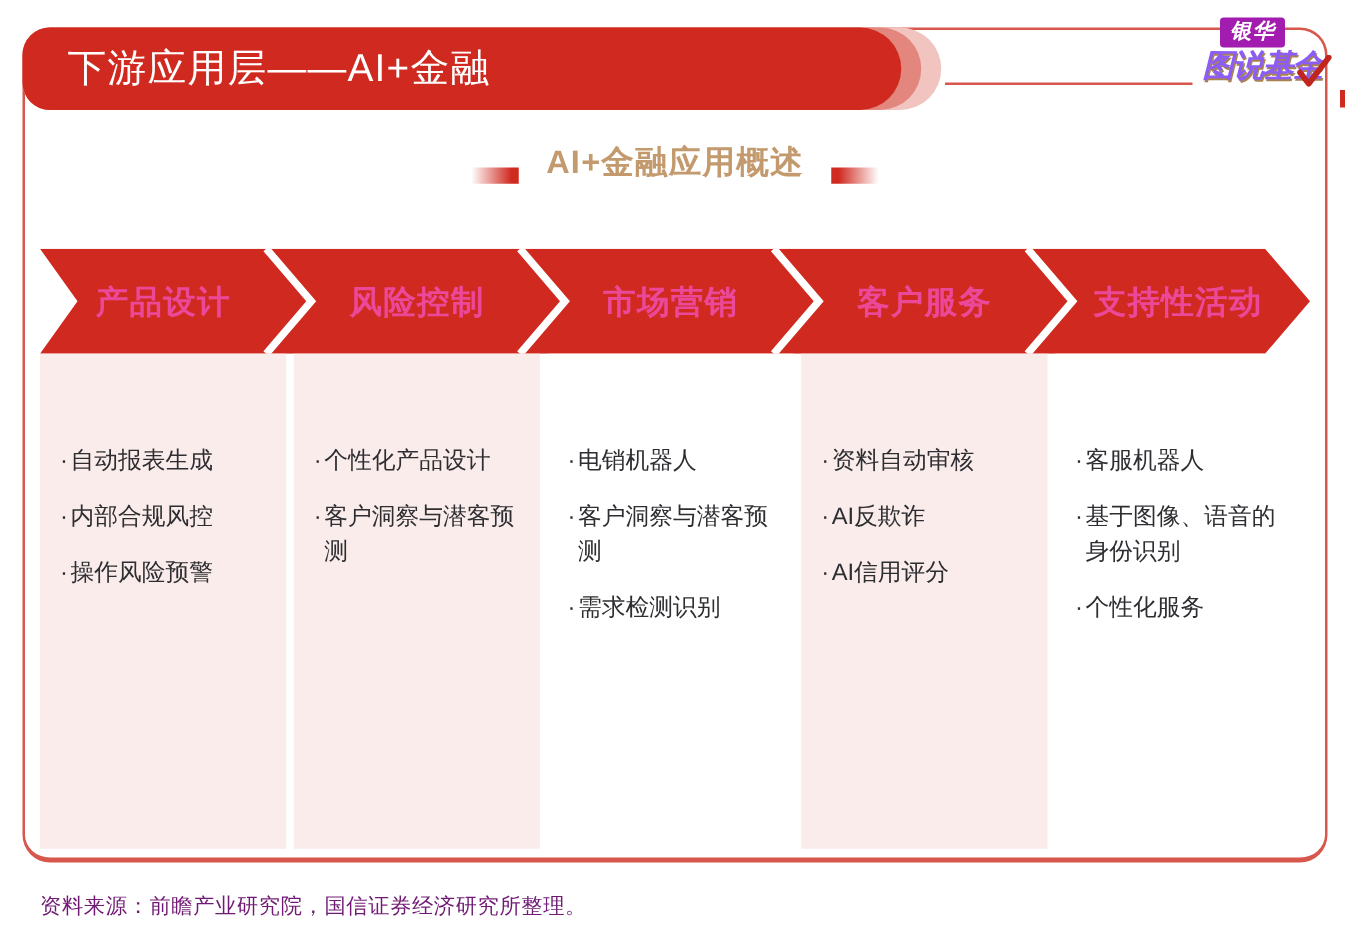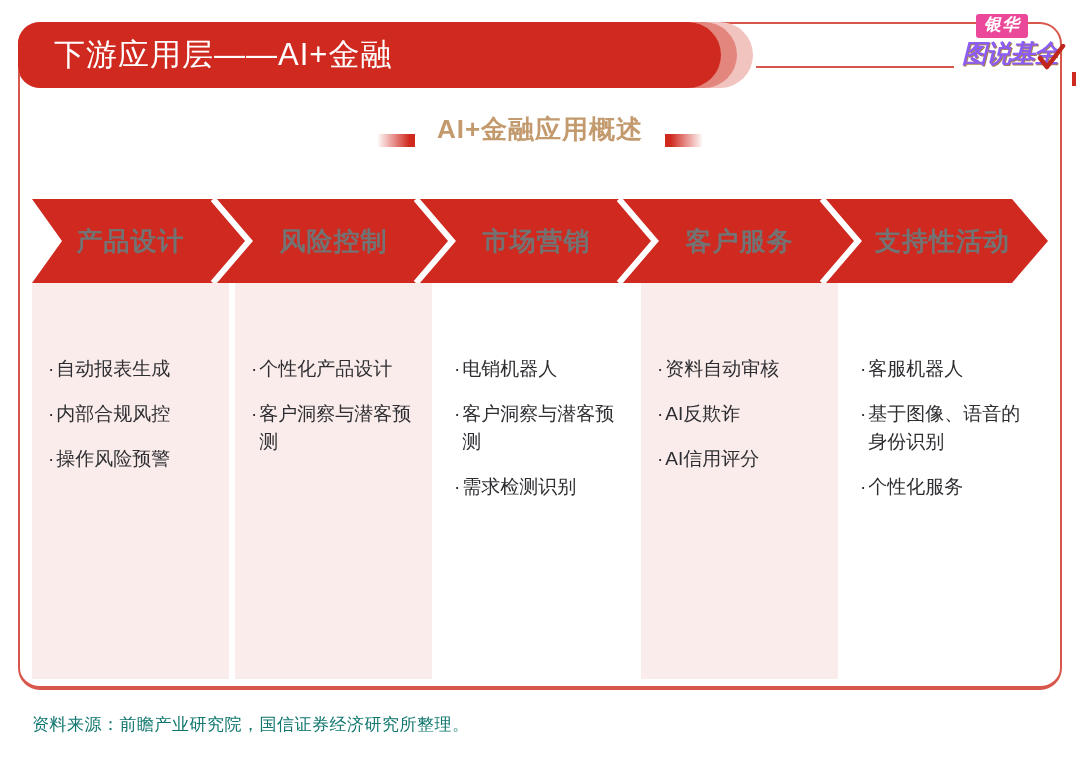--- a/index.html
+++ b/index.html
@@ -89,21 +89,21 @@
     position: absolute;
     left: 962px;
     top: 14px;
     width: 104px;
     height: 76px;
   }
   .logo-top {
     position: absolute;
     left: 14px;
     top: 0px;
-    background: #ec4899;
+    background: #a21caf;
     color: #ffffff;
     font-size: 17px;
     font-weight: bold;
     font-style: italic;
     padding: 2px 8px 3px 8px;
     border-radius: 3px;
     letter-spacing: 1px;
     line-height: 1.1;
   }
   .logo-bot {
@@ -220,38 +220,38 @@
     height: 84px;
   }
   .band-label {
     position: absolute;
     top: 0;
     height: 84px;
     width: 197px;
     display: flex;
     align-items: center;
     justify-content: center;
-    color: #737373;
+    color: #ec4899;
     font-size: 26px;
     font-weight: bold;
     letter-spacing: 1px;
     white-space: nowrap;
   }
   .band-label:nth-of-type(1) { left: 0px; }
   .band-label:nth-of-type(2) { left: 203px; }
   .band-label:nth-of-type(3) { left: 406px; }
   .band-label:nth-of-type(4) { left: 609px; }
   .band-label:nth-of-type(5) { left: 812px; }
 
   
   .footer {
     position: absolute;
     left: 32px;
     top: 713px;
-    color: #0f766e;
+    color: #701a75;
     font-size: 17px;
     letter-spacing: 0.5px;
     white-space: nowrap;
   }
 </style>
 </head>
 <body>
 
 <div class="card"></div>
 

